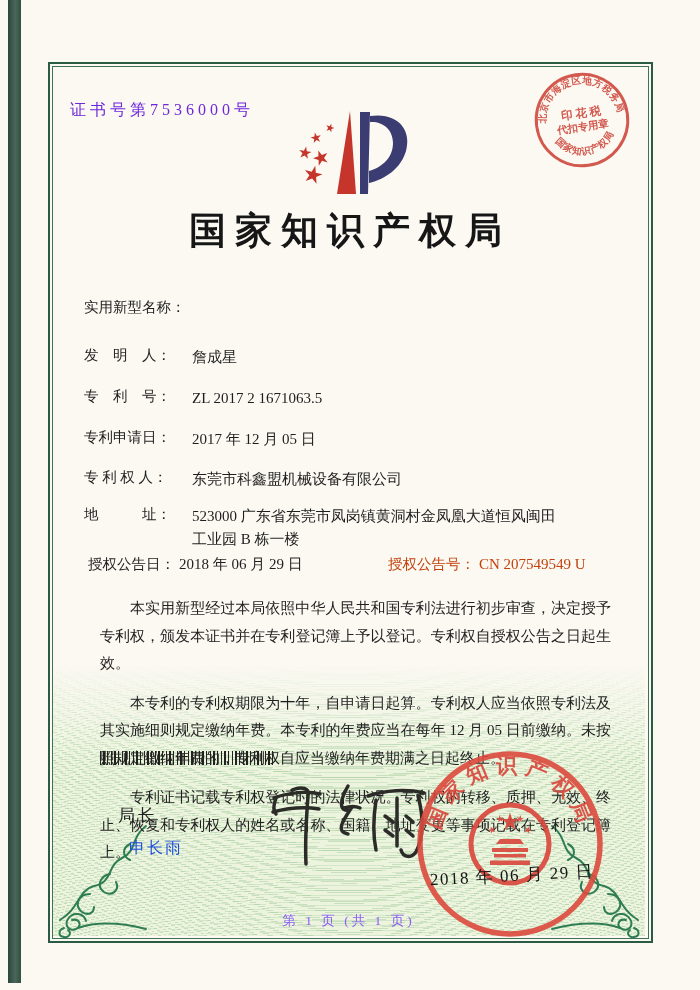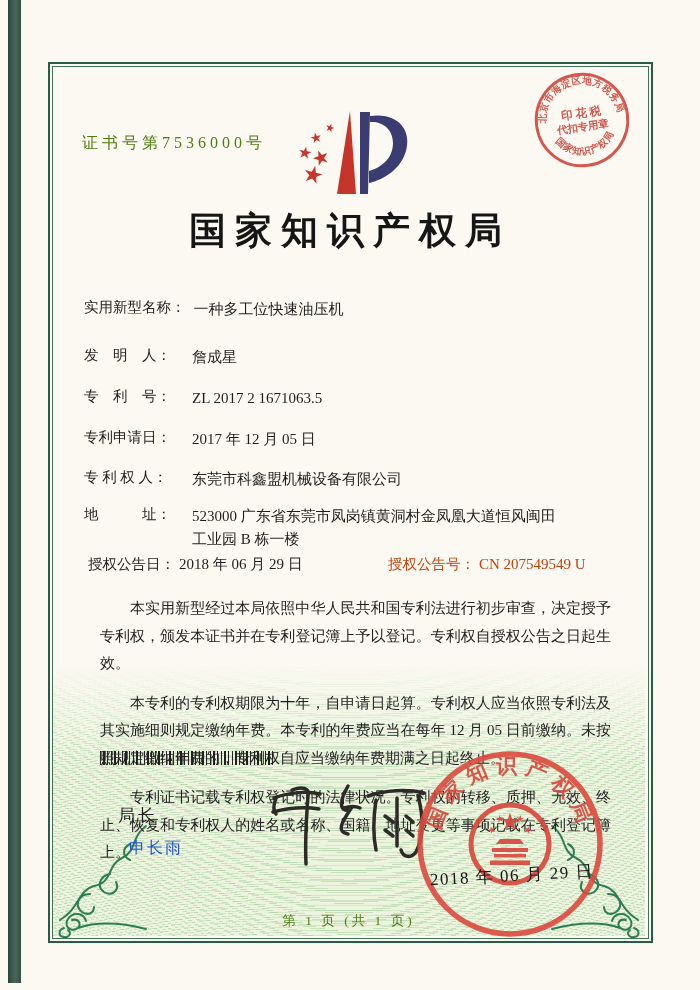--- a/index.html
+++ b/index.html
@@ -14,21 +14,21 @@
   .frame-inner{position:absolute;inset:2px;border:1px solid #3d7257;}
 
   .pattern{position:absolute;left:53px;top:664px;width:592px;height:272px;z-index:1;
     background-color:#ecf4de;
     background-image:
       repeating-radial-gradient(ellipse 140% 90% at 50% 132%, rgba(255,255,255,0) 0 6px, rgba(140,190,135,.38) 6px 7.5px),
       repeating-radial-gradient(ellipse 140% 90% at 50% -32%, rgba(255,255,255,0) 0 7px, rgba(140,190,135,.25) 7px 8.5px);
     -webkit-mask-image:linear-gradient(to bottom, transparent 0, #000 95px);
     mask-image:linear-gradient(to bottom, transparent 0, #000 95px);}
 
-  .cert-no{position:absolute;left:82px;top:100px;font-size:16px;letter-spacing:4px;color:#4d7c0f;z-index:3;margin-top:33px;}
+  .cert-no{position:absolute;left:70px;top:100px;font-size:16px;letter-spacing:4px;color:#6d28d9;z-index:3;}
   .title{position:absolute;left:0;right:0;top:206px;text-align:center;font-size:37px;
     font-weight:700;letter-spacing:9px;color:#161616;z-index:3;}
 
   .frow{position:absolute;left:84px;width:545px;display:flex;align-items:flex-start;z-index:3;color:#1e1e1e;gap:8px;}
   .flabel{flex:0 0 100px;font-size:14.5px;white-space:nowrap;}
   .fvalue{font-size:15px;white-space:pre-line;line-height:1.55;}
 
   .grant-left{position:absolute;left:88px;top:553px;z-index:3;color:#1e1e1e;}
   .grant-right{position:absolute;left:388px;top:553px;z-index:3;color:#c2410c;}
   .grant-left .flabel,.grant-right .flabel{font-size:14.5px;}
@@ -48,21 +48,21 @@
   .ornament{position:absolute;z-index:2;}
   .ornament.left{left:50px;top:824px;}
   .ornament.right{left:548px;top:824px;transform:scaleX(-1);}
 
   .tax-stamp{position:absolute;left:530px;top:68px;z-index:4;transform:rotate(-8deg);}
   .office-seal{position:absolute;left:408px;top:740px;z-index:4;opacity:.9;}
   .seal-date{position:absolute;left:412px;top:864px;width:200px;text-align:center;z-index:6;
     font-size:17px;letter-spacing:1.5px;color:#151515;transform:rotate(-3deg);}
 
   .footer{position:absolute;left:48px;width:601px;top:912px;text-align:center;
-    font-size:13.5px;letter-spacing:3px;color:#4d7c0f;z-index:3;}
+    font-size:13.5px;letter-spacing:3px;color:#8b5cf6;z-index:3;}
 
   .logo{position:absolute;left:280px;top:106px;z-index:3;}
 </style>
 </head>
 <body>
 
 <div class="page">
 
   <div class="spine"></div>
 
@@ -128,21 +128,20 @@
       </text>
       <text x="50" y="47" text-anchor="middle" font-size="11" font-weight="bold" fill="#cd4237">印 花 税</text>
       <text x="50" y="60" text-anchor="middle" font-size="10" font-weight="bold" fill="#cd4237">代扣专用章</text>
     </g>
   </svg>
 
   <div class="title">国家知识产权局</div>
 
   <div class="frow" style="top:298px">
     <span class="flabel">实用新型名称：</span>
-    <span class="fvalue">一种多工位快速油压机</span>
   </div>
   <div class="frow" style="top:346px">
     <span class="flabel">发　明　人：</span>
     <span class="fvalue">詹成星</span>
   </div>
   <div class="frow" style="top:387px">
     <span class="flabel">专　利　号：</span>
     <span class="fvalue">ZL 2017 2 1671063.5</span>
   </div>
   <div class="frow" style="top:428px">

